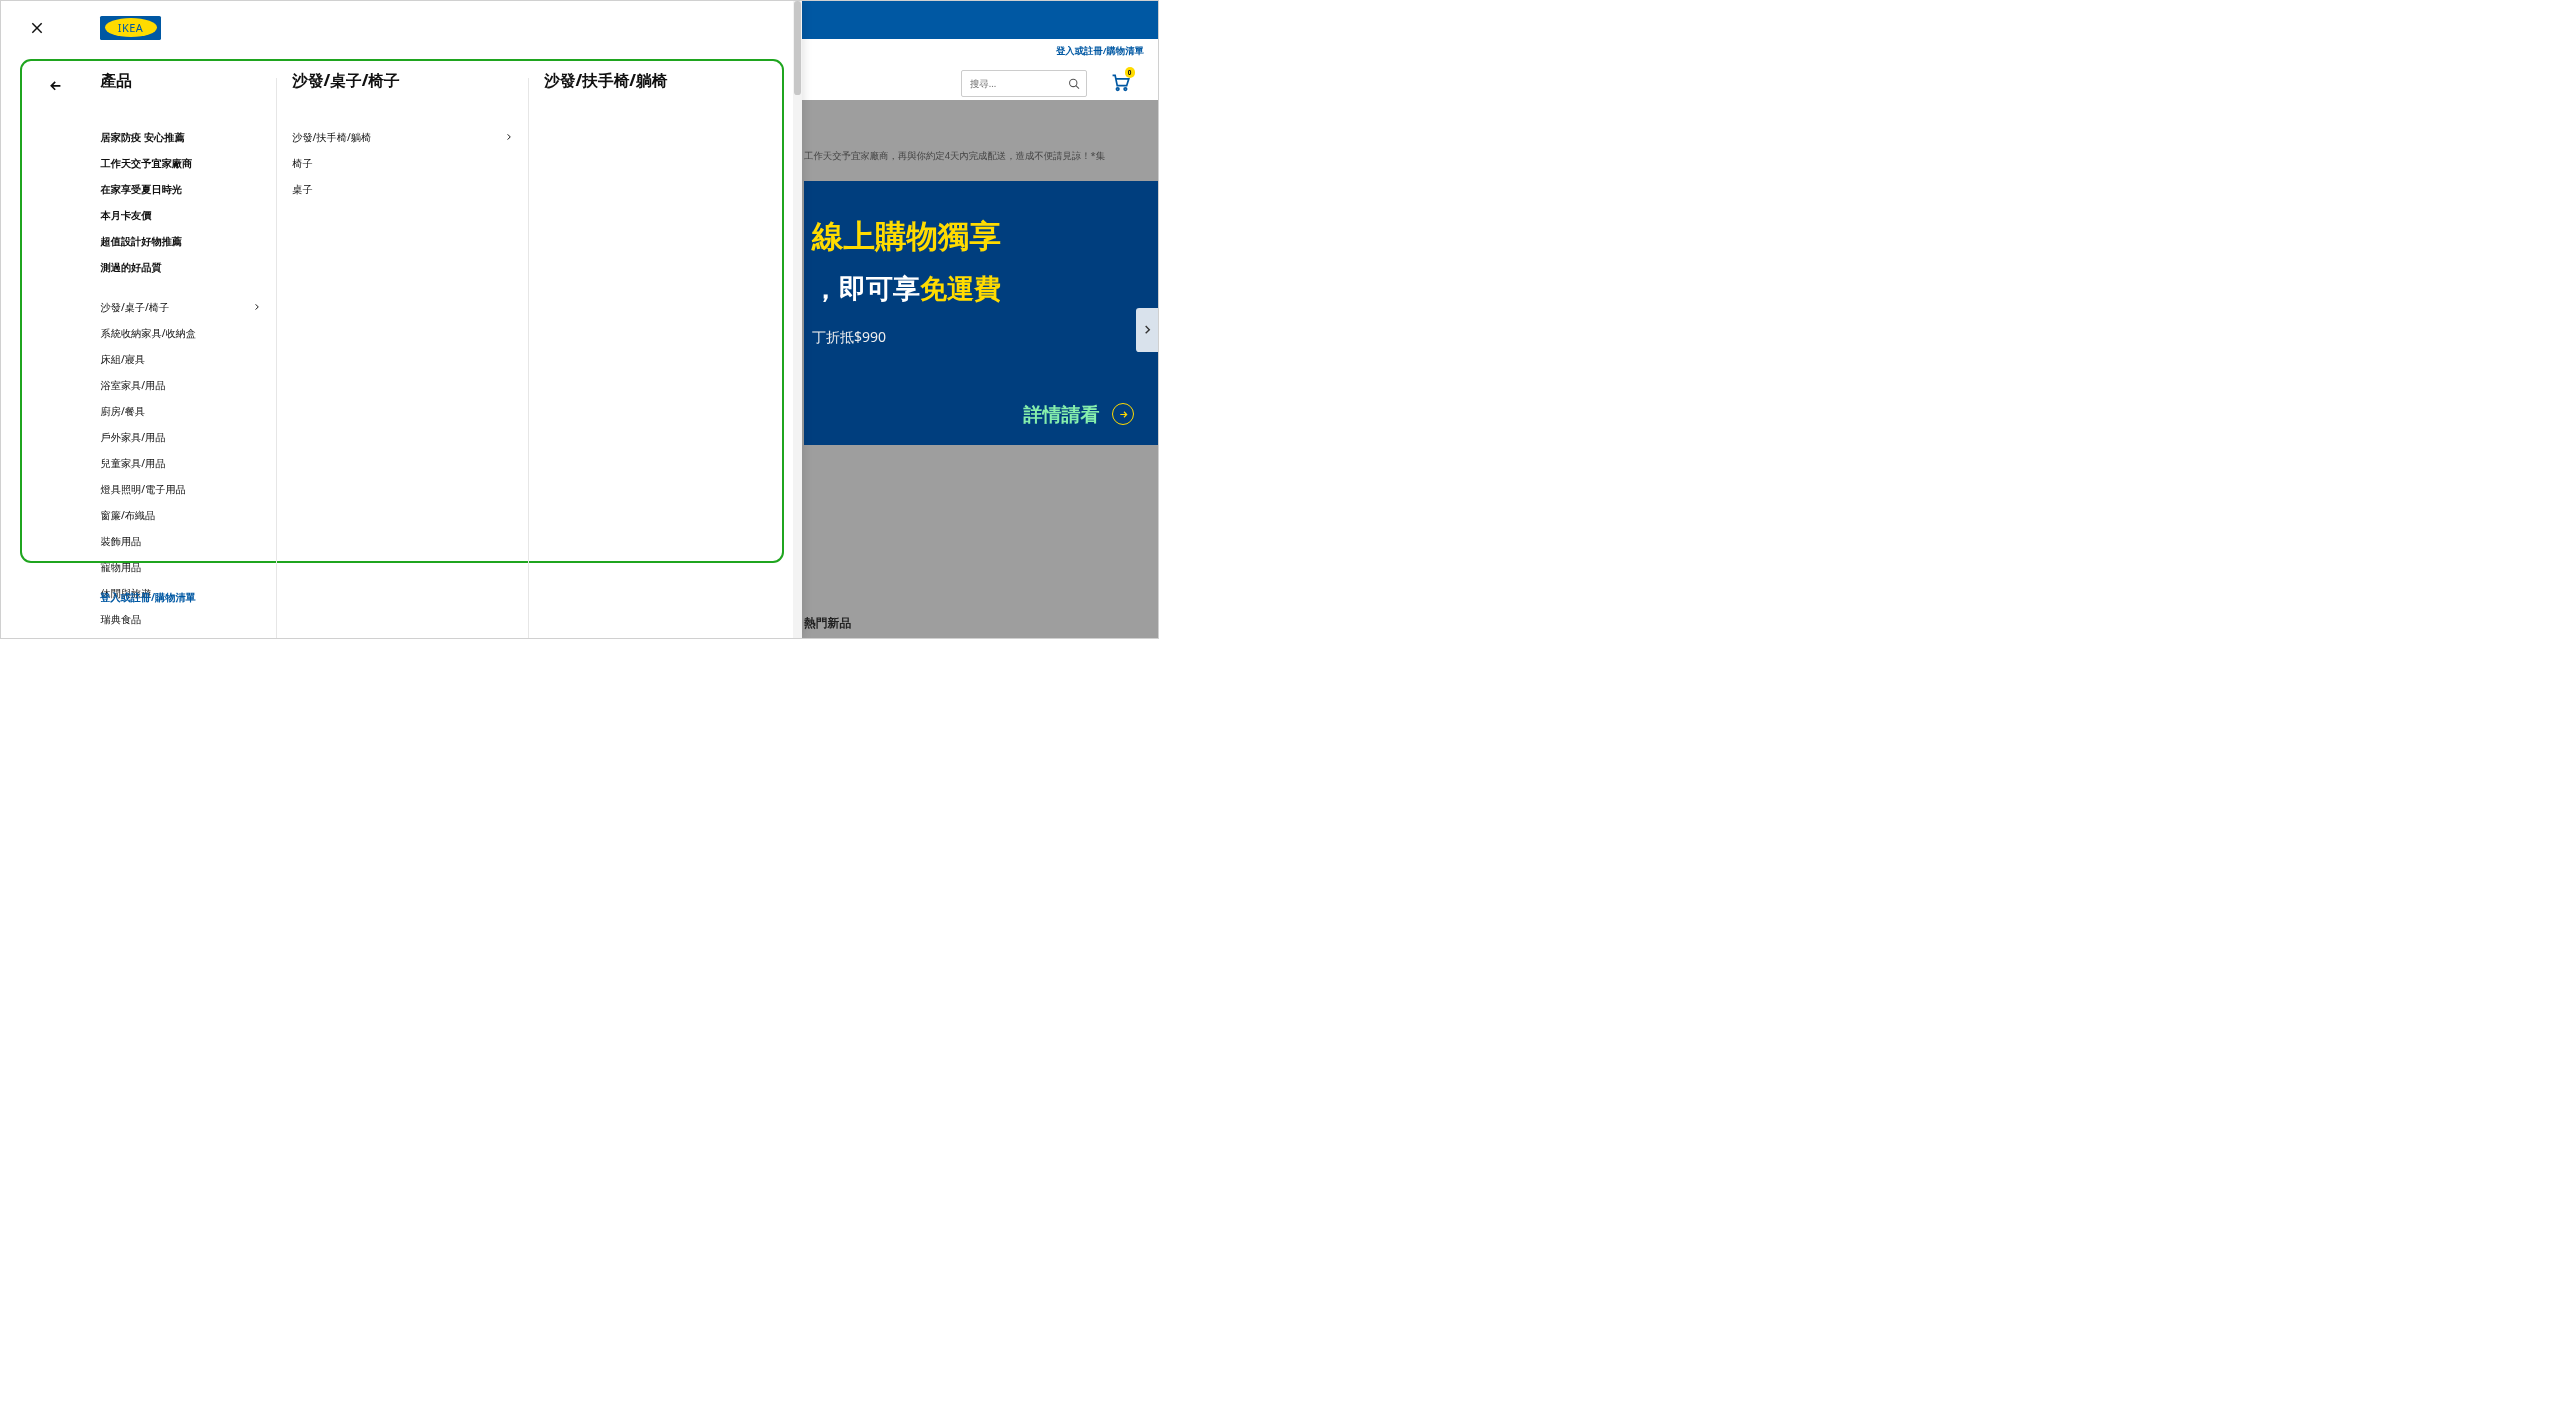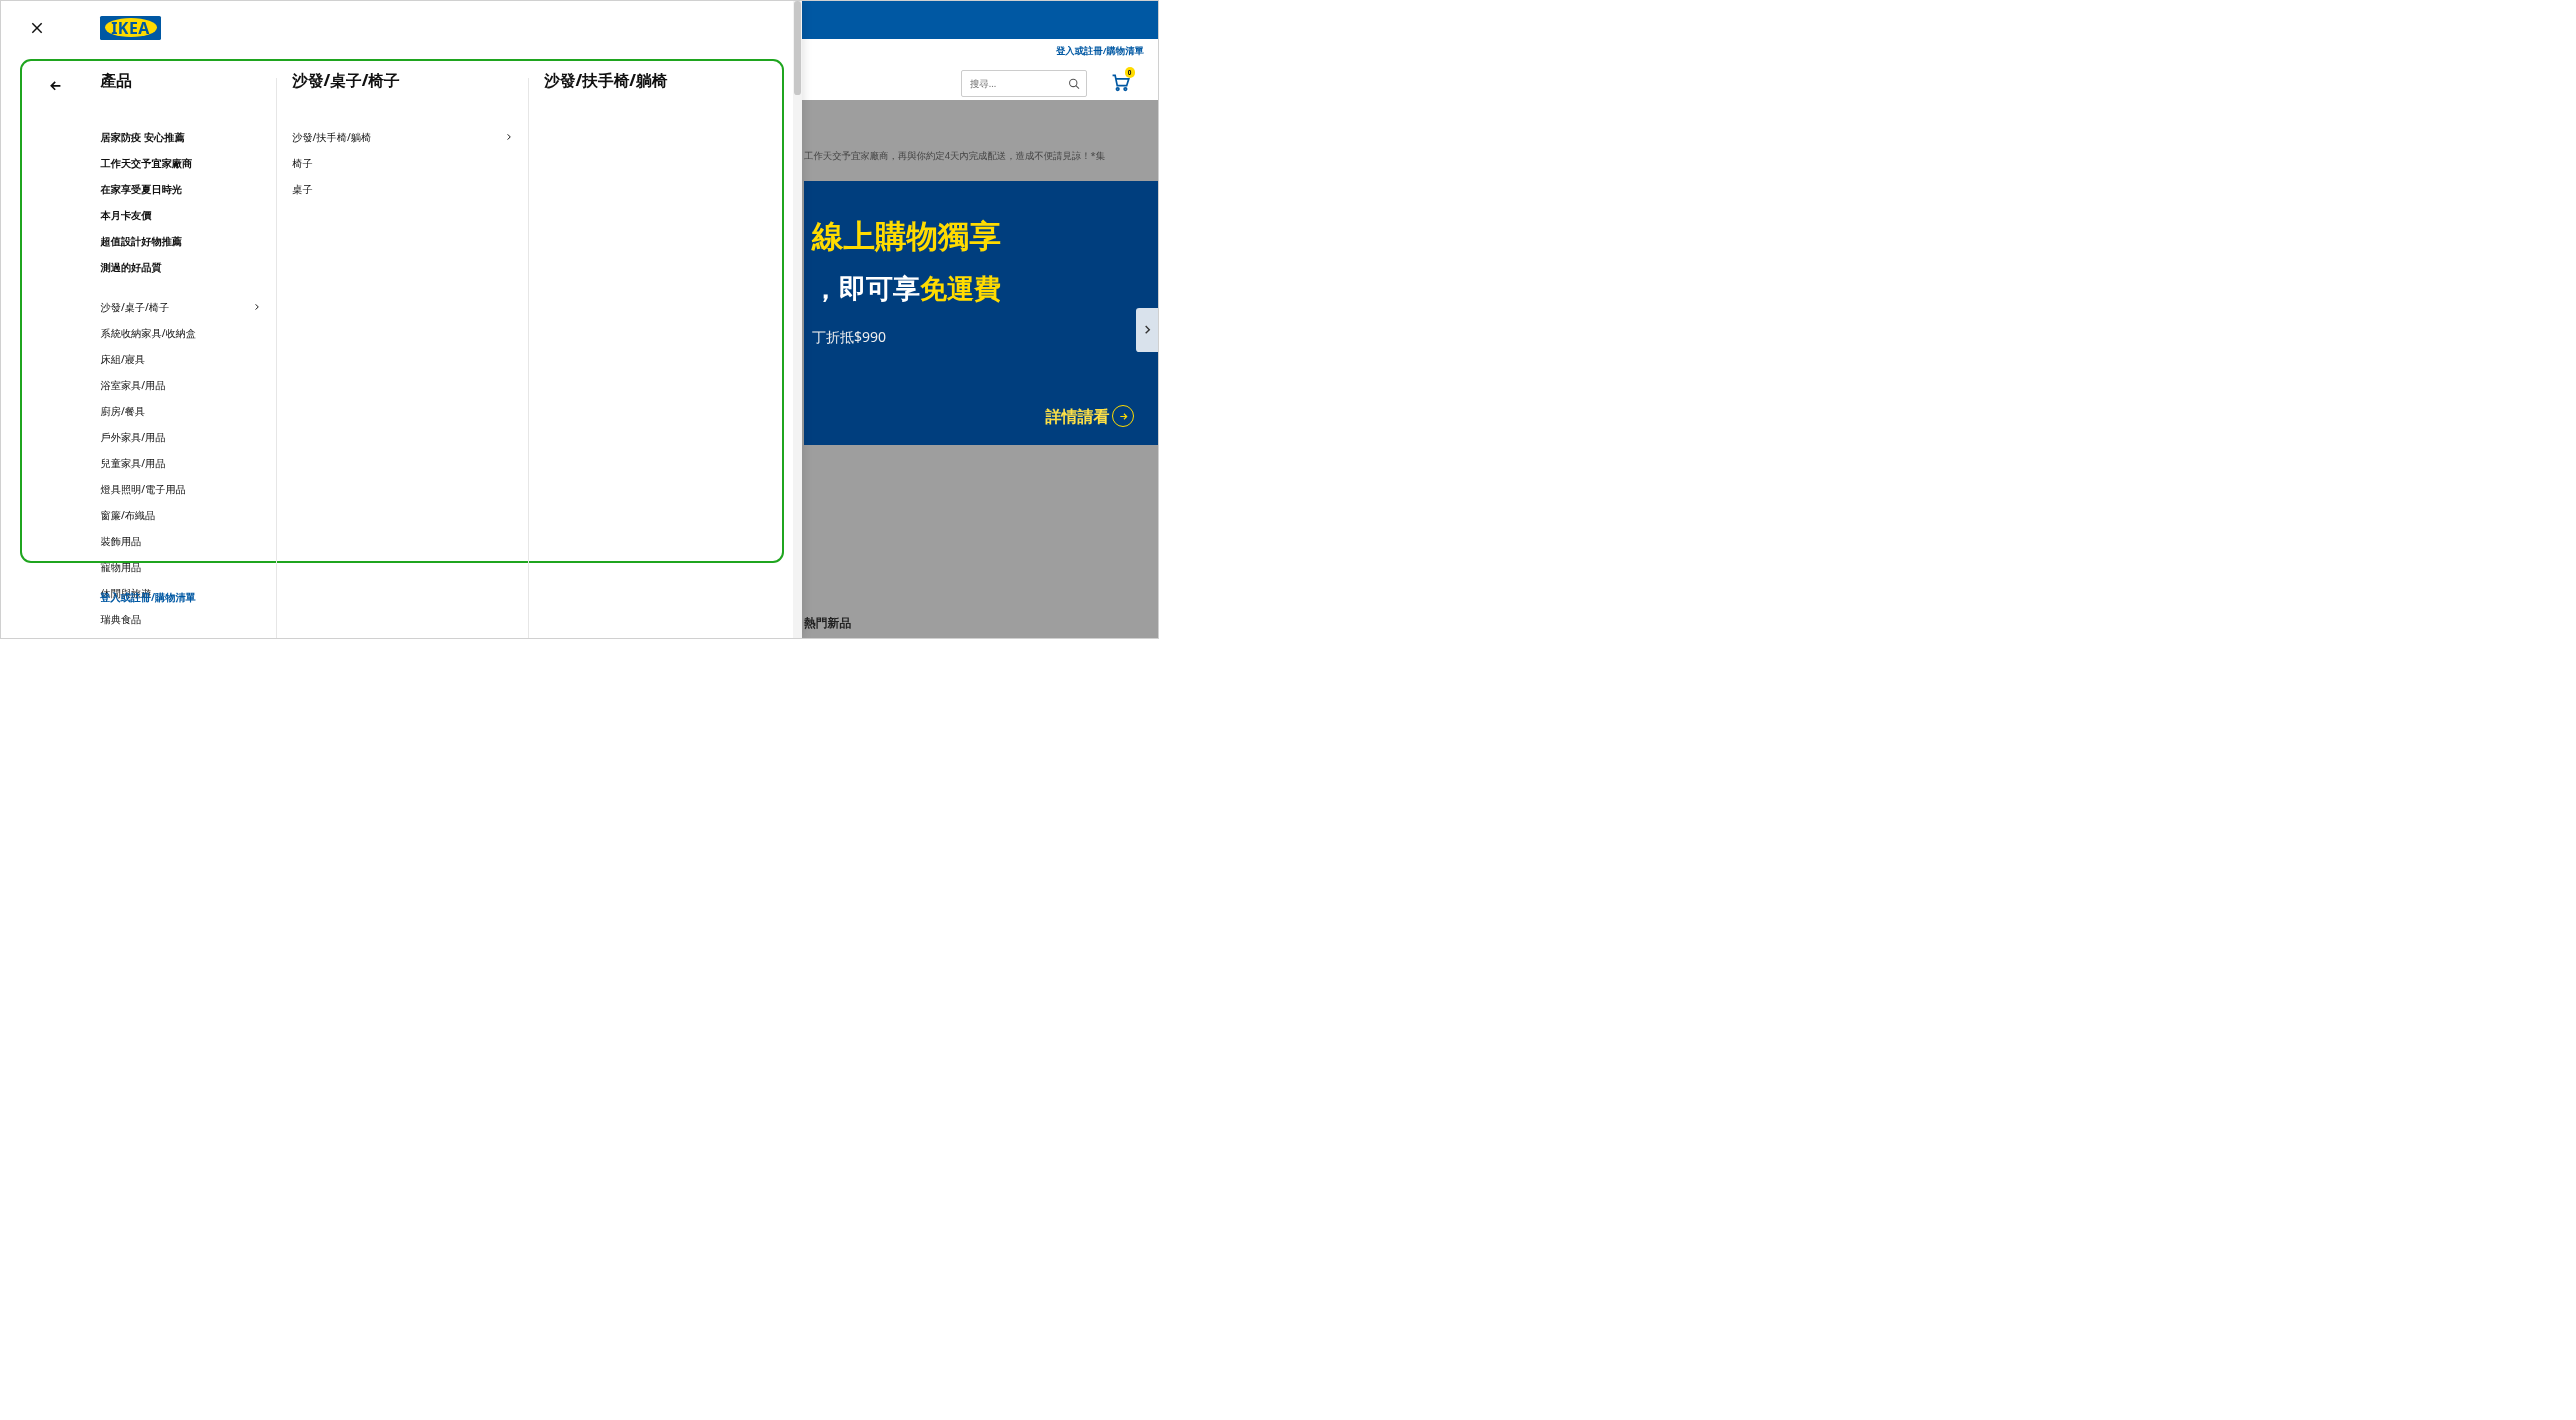--- a/index.html
+++ b/index.html
@@ -73,22 +73,22 @@
     background: #003e7e;
     color: #fff;
     padding: 31.5px 23.6px 15.7px 7.9px;
   }
   .bg-hero .line1 { font-size: 31.5px; font-weight: 700; color: #ffdb00; margin-bottom: 11px; }
   .bg-hero .line2 { font-size: 27px; font-weight: 700; }
   .bg-hero .line2 .y { color: #ffdb00; }
   .bg-hero .line3 { font-size: 14px; color: #eee; margin-top: 20.5px; }
   .bg-hero .cta {
     position: absolute; right: 23.6px; bottom: 17.3px;
-    color: #fde047; font-size: 16px; font-weight: 700;
-    display: flex; align-items: center; gap: 3px;
+    color: #86efac; font-size: 19px; font-weight: 700;
+    display: flex; align-items: center; gap: 13px;
   }
   .bg-hero .cta-circle {
     width: 22px; height: 22px; border: 1.6px solid #ffdb00; border-radius: 50%;
     display: flex; align-items: center; justify-content: center;
   }
   .bg-hero-arrow {
     position: absolute; right: 0px; top: 307px;
     width: 22px; height: 44px;
     background: rgba(255,255,255,0.85);
     display: flex; align-items: center; justify-content: center;
@@ -127,21 +127,21 @@
   .logo {
     width: 61px; height: 23.6px;
     background: #0058a3;
     border-radius: 1.6px;
     display:flex; align-items:center; justify-content:center;
     position: relative;
   }
   .logo-oval{
     width: 52px; height: 19px; background:#ffdb00; border-radius: 50%;
     display:flex; align-items:center; justify-content:center;
-    color:#0058a3; font-weight:700; font-size:16px; letter-spacing:0.4px;
+    color:#0058a3; font-weight:400; font-size:11px; letter-spacing:0.4px;
   }
 
   .green-frame {
     position: absolute; top: 58px; left: 19px; width: 764px; height: 504px;
     border: 2.4px solid #1fa51f; border-radius: 11px;
     pointer-events: none;
   }
 
   .cols {
     position: absolute; top: 68px; left: 31.5px; right: 15.7px;

